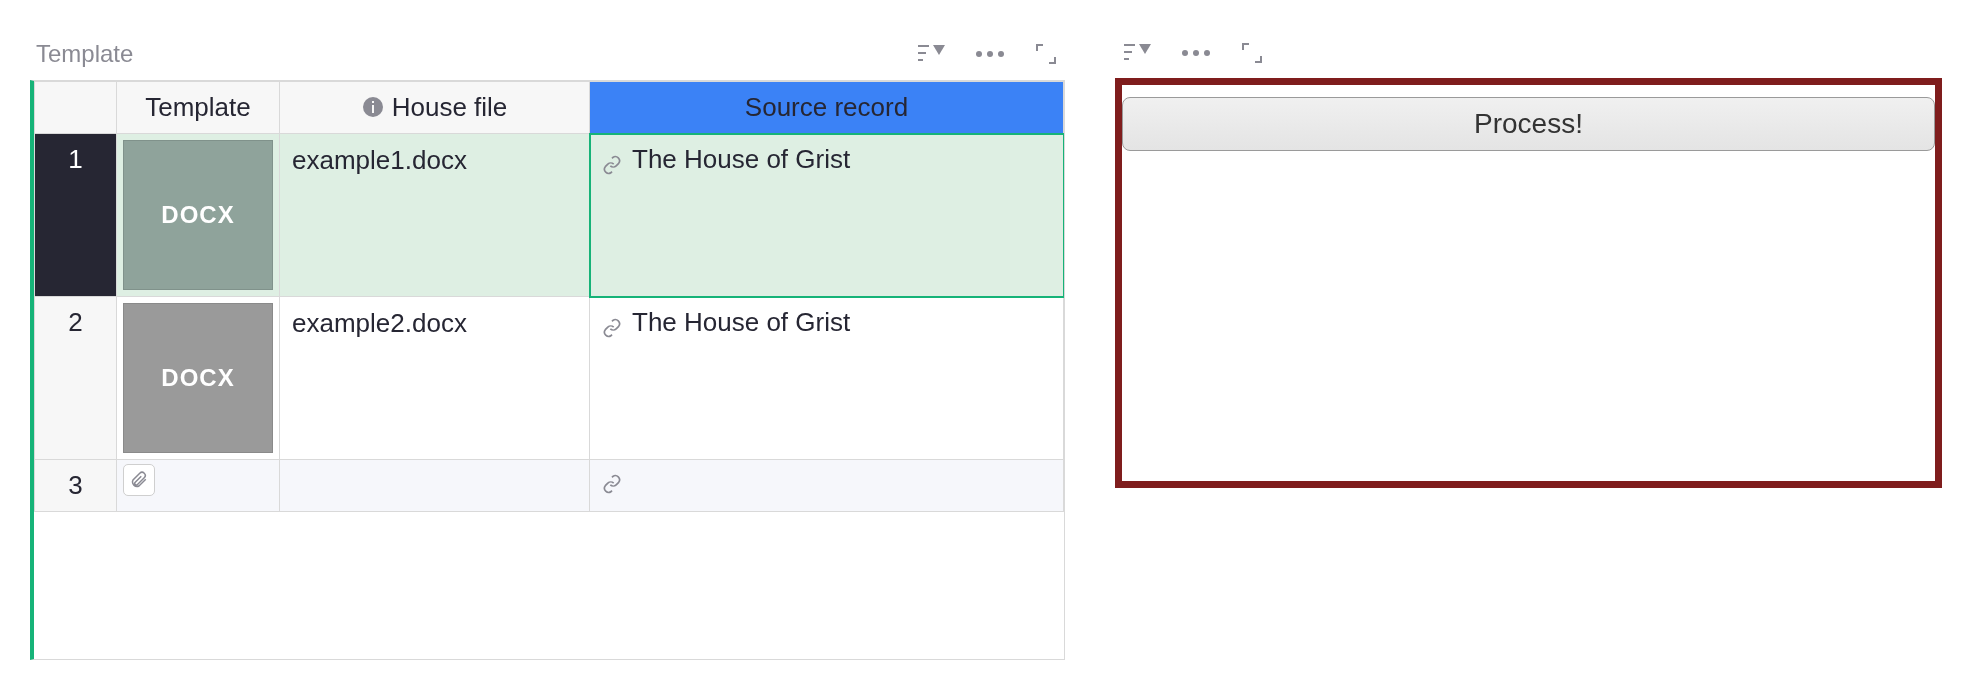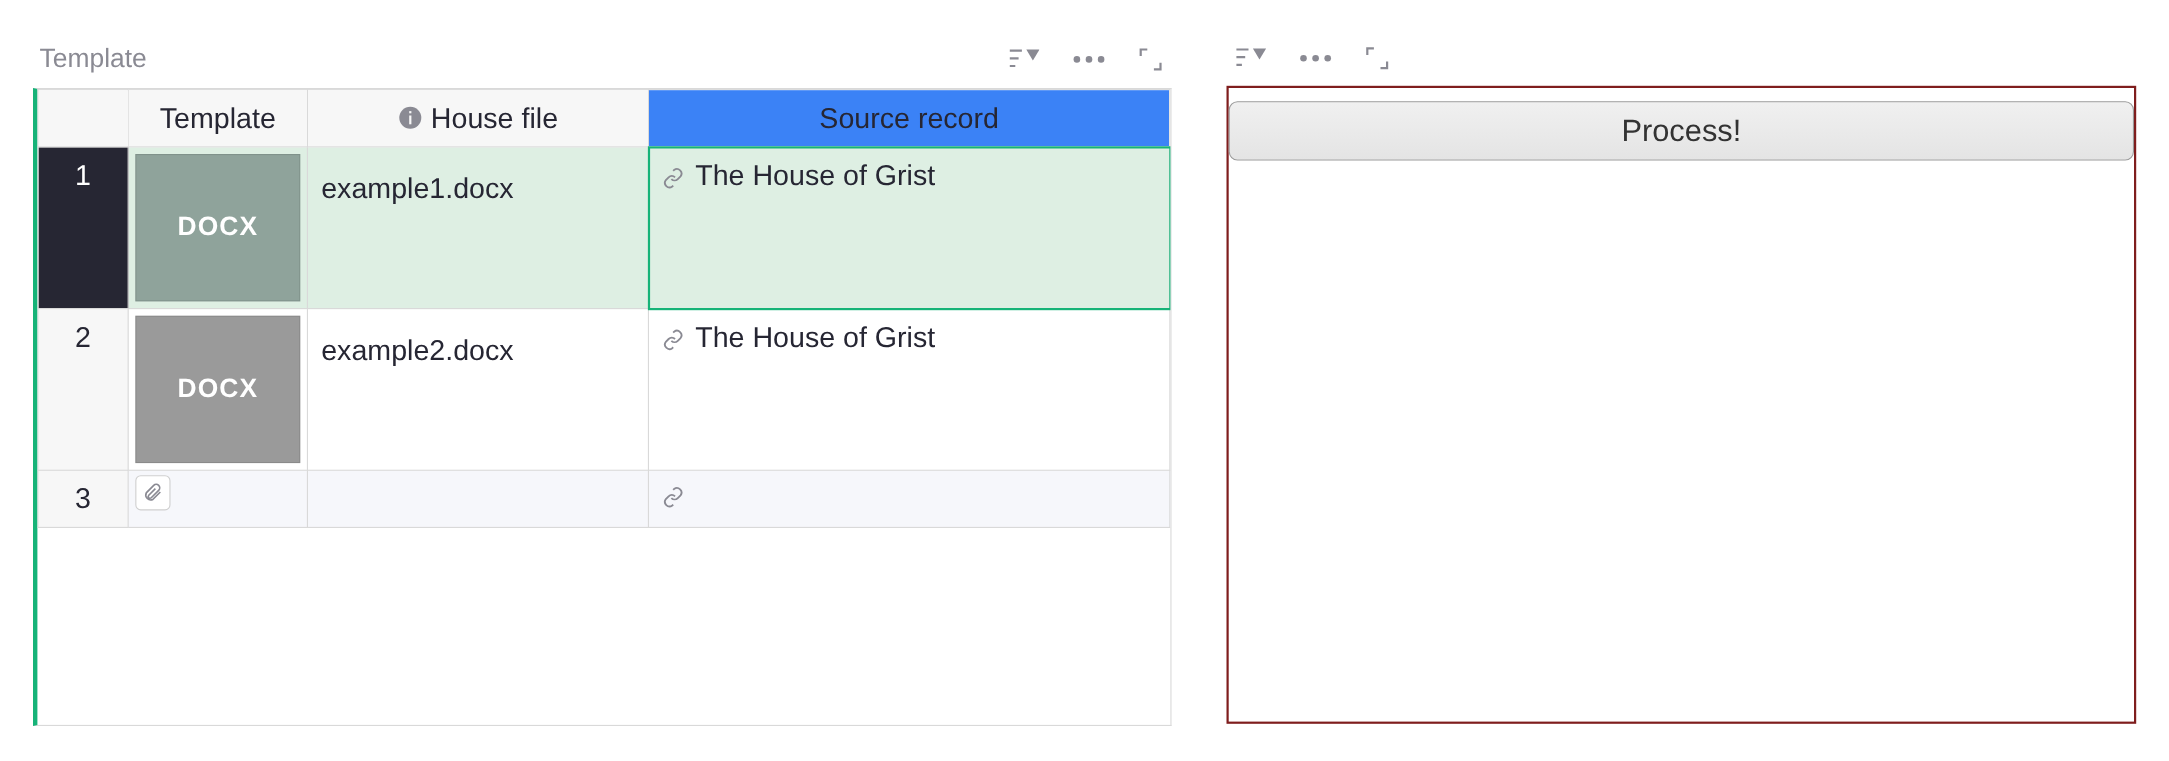--- a/index.html
+++ b/index.html
@@ -77,39 +77,39 @@
     background: #262633;
     color: #ffffff;
   }
   tr.new-row td { background: #f6f7fb; }
   tr.new-row .rownum { background: #f7f7f7; color: #262633; }
 
   
   .thumb-cell { padding: 6px; }
   .docx-thumb {
     width: 150px;
-    height: 134px;
+    height: 150px;
     display: flex;
     align-items: center;
     justify-content: center;
     color: #ffffff;
     font-weight: 700;
     font-size: 24px;
     letter-spacing: 1px;
     border: 1px solid rgba(0,0,0,0.1);
   }
   .thumb-muted { background: #8fa39b; }
   .thumb-grey  { background: #9a9a9a; }
 
   
-  .txt-cell { padding: 22px 12px; }
+  .txt-cell { padding: 11px 12px; }
 
   
   .ref-cell { padding: 10px 12px; }
-  .ref-inner { display: flex; align-items: center; gap: 10px; }
+  .ref-inner { display: flex; align-items: flex-end; gap: 10px; }
   .link-ico { color: #8a8a93; flex: 0 0 auto; margin-top: 4px; }
 
   
   tr.selected td { background: #deefe3; }
   tr.selected td.ref-cell {
     outline: 2px solid #16B378;
     outline-offset: -1px;
   }
 
   
@@ -120,22 +120,22 @@
     border-radius: 5px;
     background: #ffffff;
     align-items: center;
     justify-content: center;
     color: #8a8a93;
   }
 
   
   .right { flex: 1; }
   .widget-shell {
-    border: 2px solid #7f1d1d;
-    height: 580px;
+    border: 7px solid #7f1d1d;
+    height: 410px;
     padding: 12px 0;
     background: #ffffff;
   }
   .process-btn {
     width: 100%;
     border: 1px solid #9a9a9a;
     border-radius: 8px;
     background: linear-gradient(#f0f0f0, #e4e4e4);
     padding: 10px 0;
     font-size: 28px;

